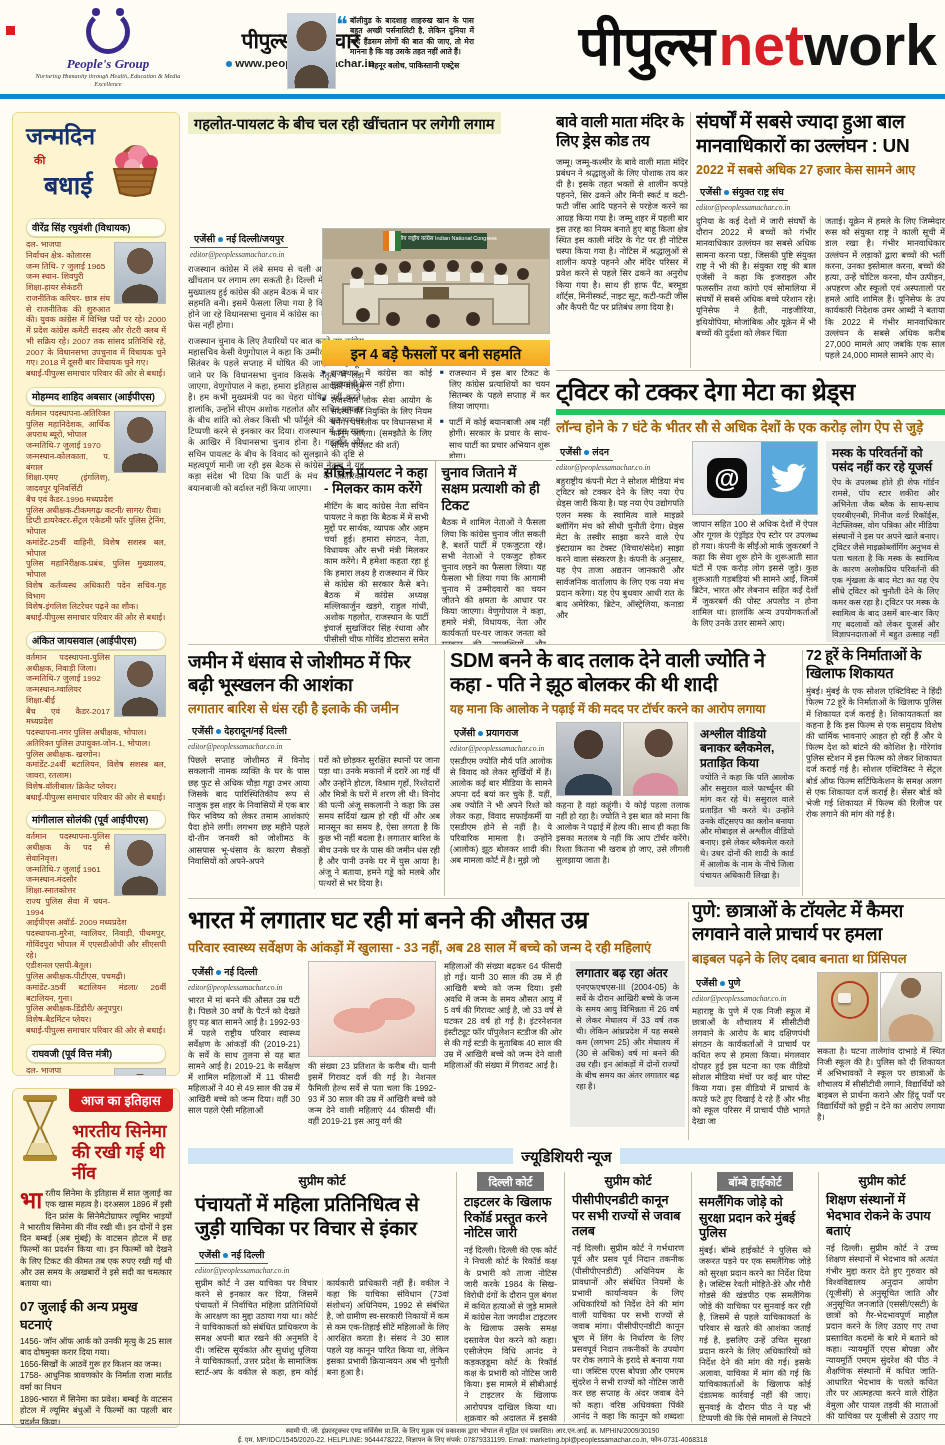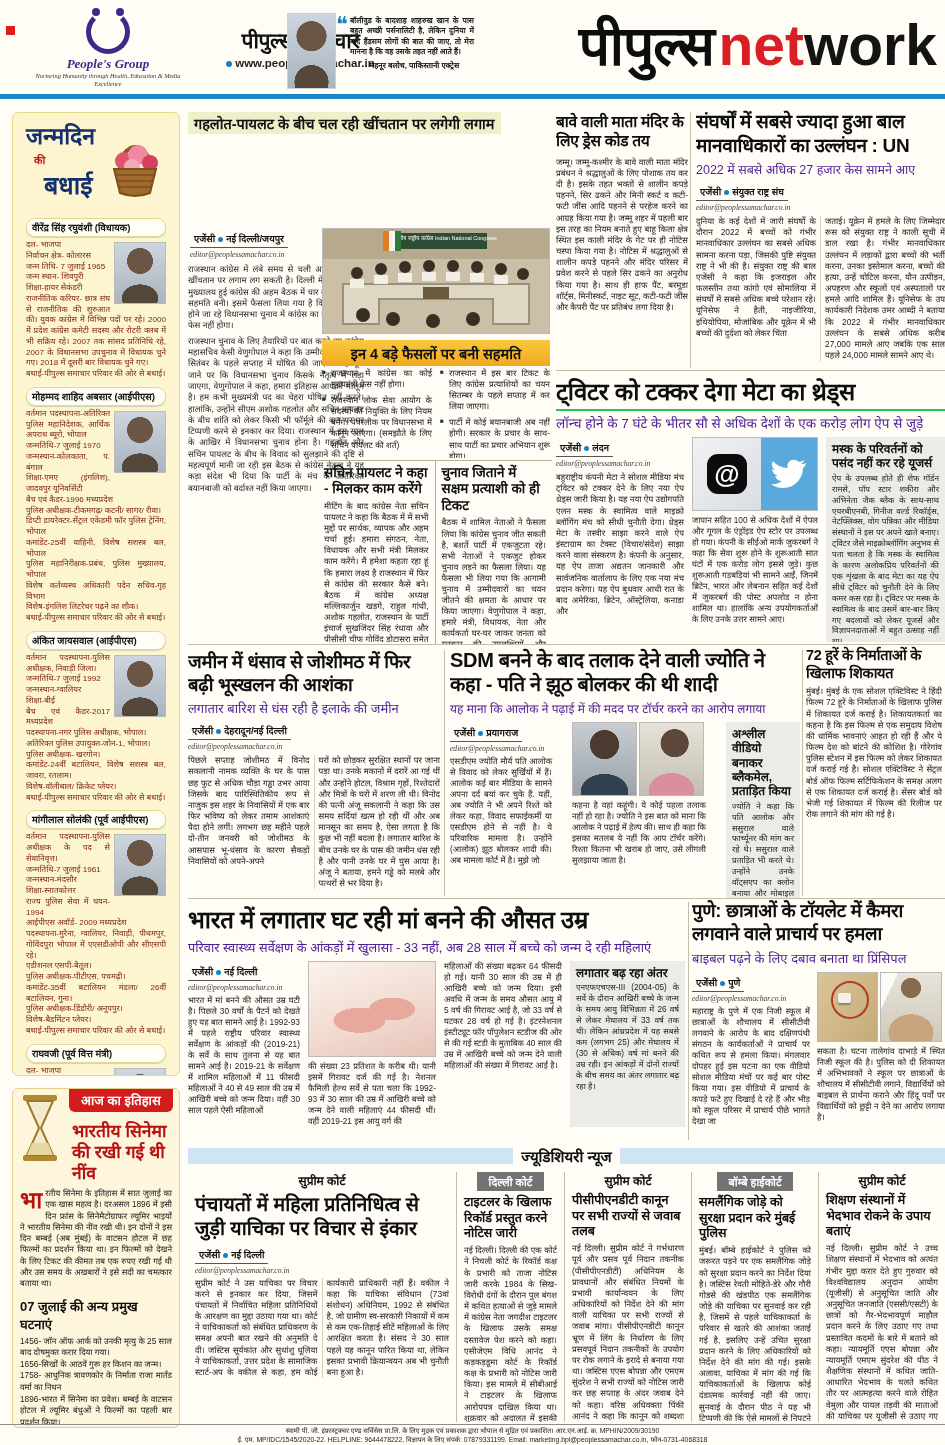--- a/index.html
+++ b/index.html
@@ -56,21 +56,21 @@
               padding:3px 12px;border-radius:0 0 6px 6px;}
   .hourglass{position:absolute;left:4px;top:4px;}
   .hist-title{margin:26px 0 4px 52px;font-size:17.5px;font-weight:800;color:#b61212;line-height:1.2;}
   .hist-body{font-size:8.3px;color:#222;line-height:1.36;text-align:justify;}
   .dropcap{float:left;font-size:23px;font-weight:800;color:#b61212;line-height:.9;margin:2px 3px 0 0;}
   .hist-sub{font-size:13px;font-weight:800;color:#101010;margin:7px 0 3px;}
   .hist-events{font-size:8.3px;color:#222;line-height:1.4;white-space:pre-line;text-align:justify;}
   
   .kicker{display:inline-block;background:#eef0c9;font-size:14.5px;font-weight:800;color:#101010;padding:1px 6px;}
   .headline{font-weight:800;color:#0e0e0e;letter-spacing:-.3px;}
-  .subhead{font-weight:400;color:#4c1d95;}
+  .subhead{font-weight:700;color:#a16207;}
   .byline{font-size:9.5px;font-weight:bold;color:#111;border-bottom:1px solid #555;display:inline-block;padding:0 4px 2px;}
   .byline .dot-blue{width:5px;height:5px;margin:0 3px;}
   .email{font-family:"Liberation Serif",serif;font-style:italic;font-size:7.6px;color:#3a3a3a;margin-top:2px;}
   .body{font-size:8.5px;line-height:1.33;text-align:justify;color:#1d1d1d;}
   .body p{margin:0 0 4px;}
   .graybox{background:#ebebe8;padding:5px 6px;box-sizing:border-box;}
   .graybox .t{font-size:12px;font-weight:800;color:#101010;line-height:1.2;margin-bottom:3px;}
   .graybox .bd{font-size:8.2px;line-height:1.33;text-align:justify;color:#222;}
   .vline{background:#c5bda9;width:1px;}
   .hline{background:#c5bda9;height:1px;}
@@ -360,21 +360,21 @@
     </div>
     <div class="body twocol" style="margin-top:4px;font-size:8.4px;">
       <p>दुनिया के कई देशों में जारी संघर्षों के दौरान 2022 में बच्चों को गंभीर मानवाधिकार उल्लंघन का सबसे अधिक सामना करना पड़ा, जिसकी पुष्टि संयुक्त राष्ट्र ने भी की है। संयुक्त राष्ट्र की बाल एजेंसी ने कहा कि इजराइल और फलस्तीन तथा कांगो एवं सोमालिया में संघर्षों में सबसे अधिक बच्चे परेशान रहे। यूनिसेफ ने हैती, नाइजीरिया, इथियोपिया, मोजांबिक और यूक्रेन में भी बच्चों की दुर्दशा को लेकर चिंता</p>
       <p>जताई। यूक्रेन में हमले के लिए जिम्मेदार रूस को संयुक्त राष्ट्र ने काली सूची में डाल रखा है। गंभीर मानवाधिकार उल्लंघन में लड़ाकों द्वारा बच्चों की भर्ती करना, उनका इस्तेमाल करना, बच्चों की हत्या, उन्हें चोटिल करना, यौन उत्पीड़न, अपहरण और स्कूलों एवं अस्पतालों पर हमले आदि शामिल हैं। यूनिसेफ के उप कार्यकारी निदेशक उमर आब्दी ने बताया कि 2022 में गंभीर मानवाधिकार उल्लंघन के सबसे अधिक करीब 27,000 मामले आए जबकि एक साल पहले 24,000 मामले सामने आए थे।</p>
     </div>
   </div>
 
   <div class="abs hline" style="left:556px;top:370px;width:389px;"></div>
 
   <div class="abs clip" style="left:556px;top:374px;width:389px;height:268px;">
-    <div class="headline" style="font-size:24px;border-bottom:2px solid #22c55e;padding-bottom:2px;">ट्विटर को टक्कर देगा मेटा का थ्रेड्स</div>
+    <div class="headline" style="font-size:24px;border-bottom:6px solid #22c55e;padding-bottom:2px;">ट्विटर को टक्कर देगा मेटा का थ्रेड्स</div>
     <div class="subhead" style="font-size:13.5px;margin:3px 0 5px;">लॉन्च होने के 7 घंटे के भीतर सौ से अधिक देशों के एक करोड़ लोग ऐप से जुड़े</div>
     <div style="display:flex;gap:8px;">
       <div style="width:128px;">
         <div class="byline"><span>एजेंसी</span><span class="dot-blue"></span><span>लंदन</span></div>
         <div class="email">editor@peoplessamachar.co.in</div>
         <div class="body" style="margin-top:4px;font-size:8.4px;">बहुराष्ट्रीय कंपनी मेटा ने सोशल मीडिया मंच ट्विटर को टक्कर देने के लिए नया ऐप थ्रेड्स जारी किया है। यह नया ऐप उद्योगपति एलन मस्क के स्वामित्व वाले माइक्रो ब्लॉगिंग मंच को सीधी चुनौती देगा। थ्रेड्स मेटा के तस्वीर साझा करने वाले ऐप इंस्टाग्राम का टेक्स्ट (विचार/संदेश) साझा करने वाला संस्करण है। कंपनी के अनुसार, यह ऐप ताजा अद्यतन जानकारी और सार्वजनिक वार्तालाप के लिए एक नया मंच प्रदान करेगा। यह ऐप बुधवार आधी रात के बाद अमेरिका, ब्रिटेन, ऑस्ट्रेलिया, कनाडा और</div>
       </div>
       <div style="width:126px;">
         <div class="threads-photo photo-frame">
           <div class="threads-left">
@@ -405,21 +405,21 @@
     <div class="body twocol" style="margin-top:4px;font-size:8.4px;">
       <p>पिछले सप्ताह जोशीमठ में विनोद सकलानी नामक व्यक्ति के घर के पास छह फुट से अधिक चौड़ा गड्ढा उभर आया जिसके बाद पारिस्थितिकीय रूप से नाजुक इस शहर के निवासियों में एक बार फिर भविष्य को लेकर तमाम आशंकाएं पैदा होने लगीं। लगभग छह महीने पहले दो-तीन जनवरी को जोशीमठ के आसपास भू-धंसाव के कारण सैकड़ों निवासियों को अपने-अपने</p>
       <p>घरों को छोड़कर सुरक्षित स्थानों पर जाना पड़ा था। उनके मकानों में दरारें आ गई थीं और उन्होंने होटल, विश्राम गृहों, रिश्तेदारों और मित्रों के घरों में शरण ली थी। विनोद की पत्नी अंजू सकलानी ने कहा कि उस समय सर्दियां खत्म हो रही थीं और अब मानसून का समय है, ऐसा लगता है कि कुछ भी नहीं बदला है। लगातार बारिश के बीच उनके घर के पास की जमीन धंस रही है और पानी उनके घर में घुस आया है। अंजू ने बताया, हमने गड्ढे को मलबे और पत्थरों से भर दिया है।</p>
     </div>
   </div>
   <div class="abs vline" style="left:444px;top:650px;height:246px;"></div>
 
   <div class="abs clip" style="left:450px;top:648px;width:350px;height:250px;">
     <div class="headline" style="font-size:20px;line-height:1.22;">SDM बनने के बाद तलाक देने वाली ज्योति ने कहा - पति ने झूठ बोलकर की थी शादी</div>
     <div class="subhead" style="font-size:12px;margin:3px 0 5px;">यह माना कि आलोक ने पढ़ाई में की मदद पर टॉर्चर करने का आरोप लगाया</div>
-    <div style="display:flex;gap:20px;">
+    <div style="display:flex;gap:4px;">
       <div style="width:102px;">
         <div class="byline"><span>एजेंसी</span><span class="dot-blue"></span><span>प्रयागराज</span></div>
         <div class="email">editor@peoplessamachar.co.in</div>
         <div class="body" style="margin-top:3px;font-size:8.3px;">एसडीएम ज्योति मौर्य पति आलोक से विवाद को लेकर सुर्खियों में हैं। आलोक कई बार मीडिया के सामने अपना दर्द बयां कर चुके हैं. यहीं, अब ज्योति ने भी अपने रिश्ते को लेकर कहा, विवाद सफाईकर्मी या एसडीएम होने से नहीं है। ये परिवारिक मामला है। उन्होंने (आलोक) झूठ बोलकर शादी की। अब मामला कोर्ट में है। मुझे जो</div>
       </div>
       <div style="width:134px;">
         <div style="display:flex;gap:2px;">
           <div class="photo-frame sdm-man" style="width:65px;height:74px;"></div>
           <div class="photo-frame sdm-woman" style="width:65px;height:74px;"></div>
         </div>

